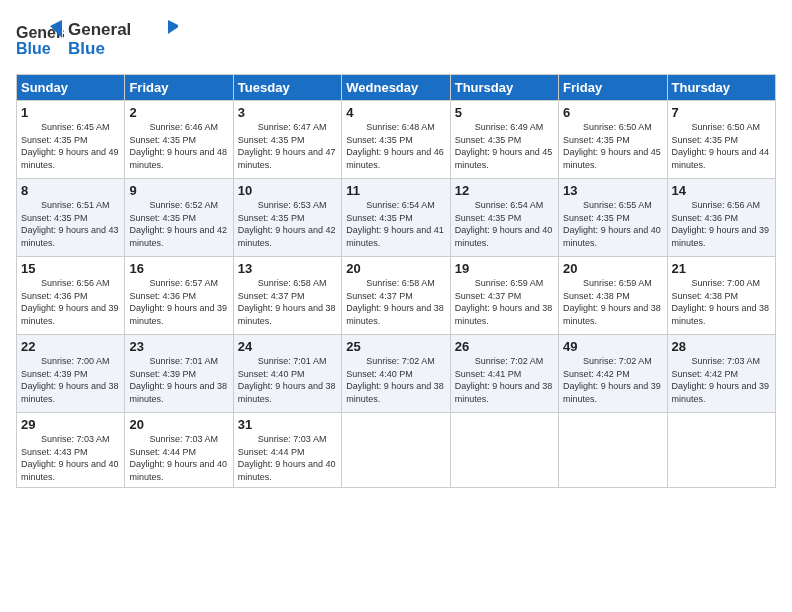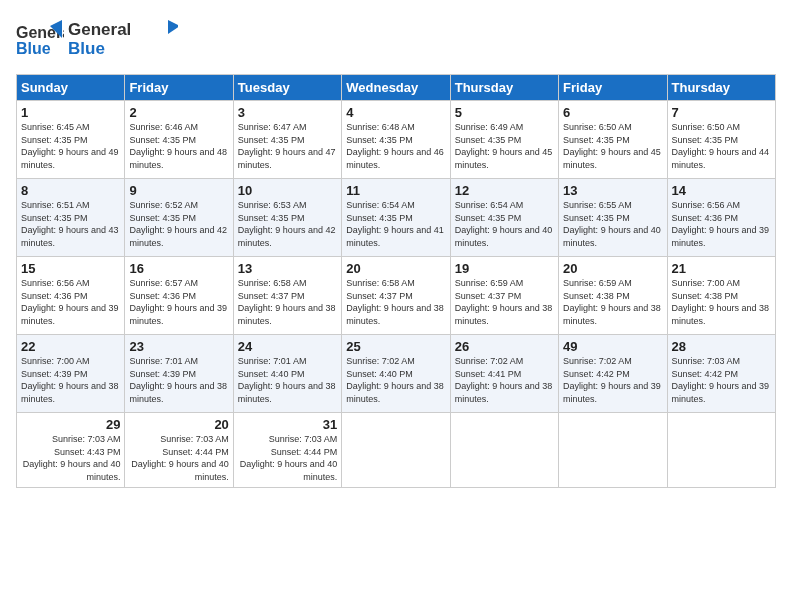--- a/index.html
+++ b/index.html
@@ -57,33 +57,33 @@
       border: 1px solid #ccc;
       vertical-align: top;
       padding: 4px 4px;
       font-size: 9.5px;
       color: #222;
       background: #fff;
       height: 78px;
     }
     .calendar tr:last-child td {
       height: 68px;
-      text-align: right;
     }
     .day-number {
       font-size: 13px;
       font-weight: bold;
       color: #222;
       display: block;
       margin-bottom: 1px;
     }
     .day-info {
       font-size: 9px;
       color: #333;
       line-height: 1.4;
+      margin-left: 20px;
     }
     .empty-cell {
       background: #f9f9f9;
     }
     .row-alt td {
       background: #f0f4fa;
     }
   </style>
 </head>
 <body>

